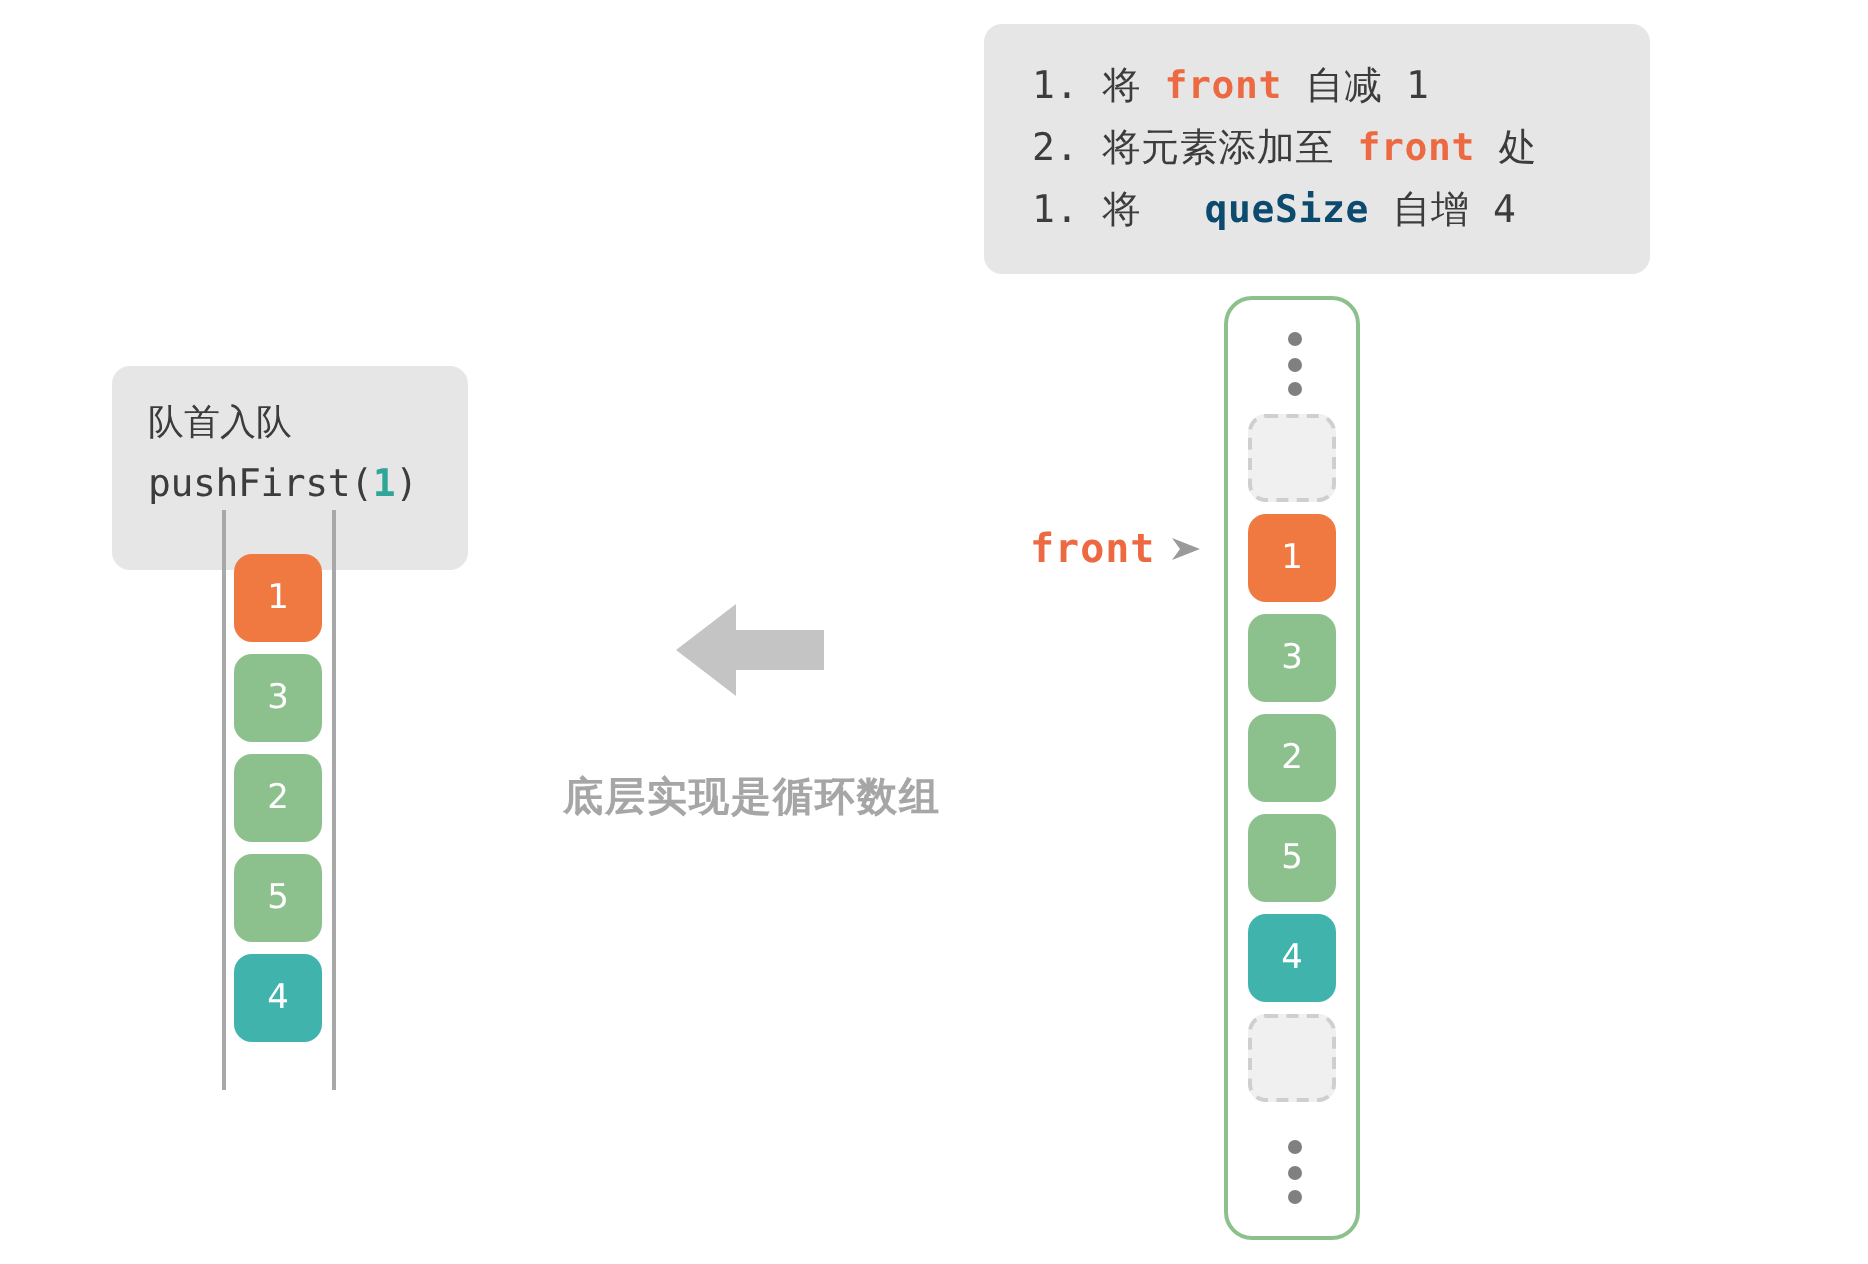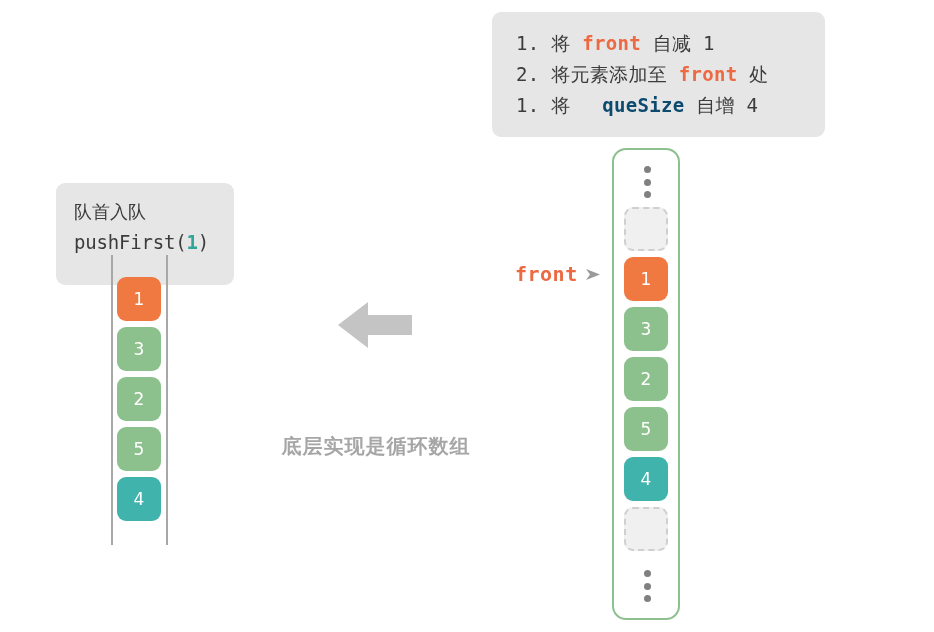--- a/index.html
+++ b/index.html
@@ -117,21 +117,20 @@
     left: 243px;
     top: 382px;
     width: 266px;
     text-align: center;
     font-family: "DejaVu Sans", sans-serif;
     font-size: 20px;
     font-weight: bold;
     line-height: 33px;
     color: #a6a6a6;
     letter-spacing: 1px;
-    margin-top: 48px;
   }
 
   
   #right-column {
     position: absolute;
     left: 612px;
     top: 148px;
     width: 68px;
     height: 472px;
     border: 2px solid #8cc18d;

